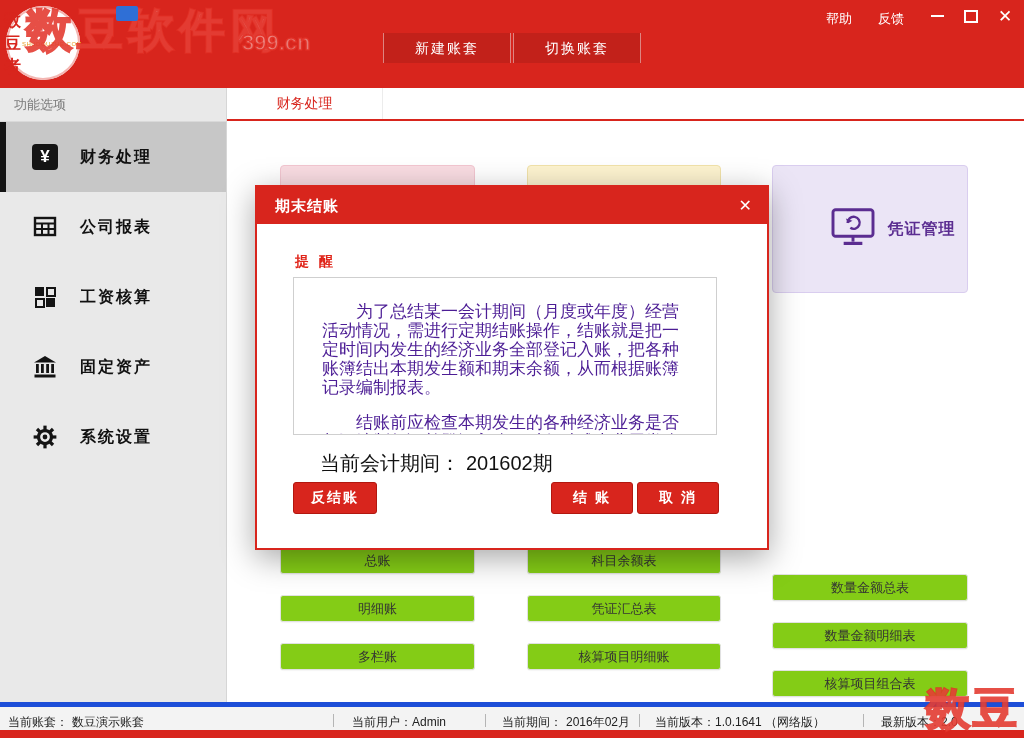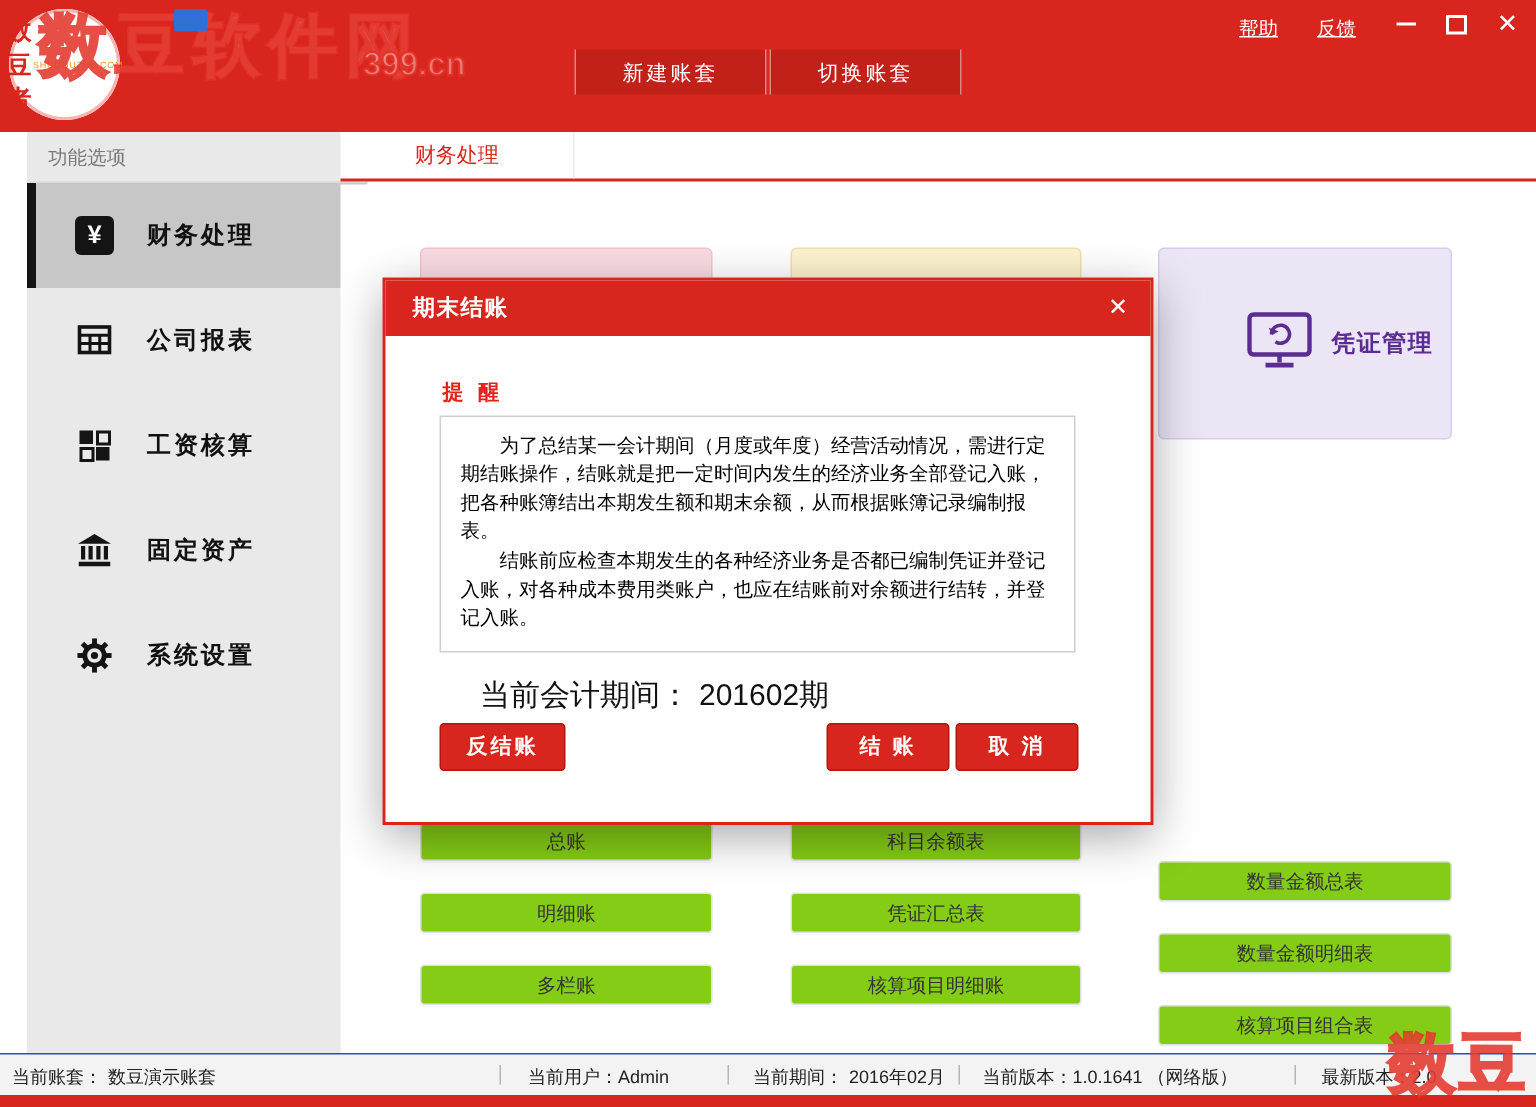--- a/index.html
+++ b/index.html
@@ -15,29 +15,29 @@
           box-shadow:inset 0 0 0 2px #f3b6b2; }
   .logo-title { color:#d8251d; font-size:17px; font-weight:bold; letter-spacing:1px; }
   .logo-sub { color:#e8971d; font-size:6px; margin-top:2px; letter-spacing:.5px; }
   .hdr-btn { position:absolute; top:33px; width:128px; height:30px; line-height:30px; text-align:center;
              color:#fff; font-size:14px; letter-spacing:2px; background:rgba(0,0,0,0.10);
              border-left:1px solid rgba(255,255,255,0.45); border-right:1px solid rgba(255,255,255,0.45);
              box-sizing:border-box; cursor:pointer; }
   .hdr-btn.new { left:383px; }
   .hdr-btn.switch { left:513px; }
   .hdr-links { position:absolute; top:10px; left:826px; display:flex; gap:26px; color:#fff; font-size:13px; }
-  .hdr-links span { cursor:pointer;text-decoration:underline; }
+  .hdr-links span { cursor:pointer; }
   .win-controls { position:absolute; top:6px; right:10px; display:flex; gap:16px; align-items:center; height:20px; }
   .wc { width:18px; height:18px; display:flex; align-items:center; justify-content:center; color:#fff; cursor:pointer; }
   .minbar { display:block; width:13px; height:2px; background:#fff; }
   .maxbox { display:block; width:10px; height:9px; border:2px solid #fff; }
   .wc.close { font-size:17px; font-weight:bold; }
   
   .sidebar { position:absolute; left:0; top:88px; width:227px; height:614px; background:#e9e9e9;
-             border-right:1px solid #d6d6d6; box-sizing:border-box;margin-left:18px; }
+             border-right:1px solid #d6d6d6; box-sizing:border-box; }
   .sb-title { height:33px; line-height:33px; padding-left:14px; font-size:13px; color:#7a7a7a;
               border-bottom:1px solid #d9d9d9; }
   .sb-item { height:70px; display:flex; align-items:center; padding-left:30px; gap:20px; cursor:pointer; }
   .sb-item.active { background:#c7c7c7; border-left:6px solid #141414; padding-left:24px; }
   .sb-icon { width:30px; display:flex; justify-content:center; align-items:center; }
   .icon-yuan { width:26px; height:26px; background:#141414; color:#fff; border-radius:4px;
                font-size:17px; font-weight:bold; display:flex; align-items:center; justify-content:center; }
   .sb-label { font-size:16px; color:#111; letter-spacing:2px; font-weight:600; }
   
   .tabbar { position:absolute; left:227px; top:88px; width:797px; height:33px; background:#fff;
@@ -60,32 +60,32 @@
   
   .dialog { position:absolute; left:255px; top:185px; width:514px; height:365px; background:#fff;
             border:2px solid #d8251d; box-sizing:border-box; box-shadow:0 8px 30px rgba(0,0,0,0.35); z-index:10; }
   .dlg-title { height:37px; background:#d8251d; color:#fff; font-size:15px; font-weight:bold; line-height:37px;
                padding-left:18px; letter-spacing:1px; position:relative; }
   .dlg-close { position:absolute; right:14px; top:0; font-size:16px; font-weight:bold; cursor:pointer; }
   .dlg-reminder { position:absolute; left:38px; top:66px; color:#e02419; font-size:14px; font-weight:bold;
                   letter-spacing:3px; }
   .dlg-box { position:absolute; left:36px; top:90px; width:424px; height:158px; border:1px solid #cfcfcf;
              box-sizing:border-box; padding:8px 12px; overflow:hidden; }
-  .dlg-box p { margin:1px; color:#000000; font-size:13px; line-height:19px; text-indent:2em; }
+  .dlg-box p { margin:16px; color:#4c1d95; font-size:17px; line-height:19px; text-indent:2em; }
   .dlg-period { position:absolute; left:63px; top:263px; font-size:20px; color:#111; }
   .dlg-period .pv { margin-left:6px; }
   .dlg-btn { position:absolute; top:295px; height:32px; background:#d8251d; color:#fff;
              border:1px solid #b2170f; border-radius:3px; font-size:14px; font-weight:bold; letter-spacing:2px;
              cursor:pointer; font-family:inherit; }
   .dlg-btn.reverse { left:36px; width:84px; }
   .dlg-btn.confirm { left:294px; width:82px; }
   .dlg-btn.cancel  { left:380px; width:82px; }
   
   .statusbar { position:absolute; left:0; top:702px; width:1024px; height:28px; background:#f3f3f3;
-               border-top:1px solid #1d4ed8; box-sizing:border-box; font-size:12px; color:#222;padding-left:40px; }
+               border-top:5px solid #1d4ed8; box-sizing:border-box; font-size:12px; color:#222;padding-left:40px; }
   .sbg { position:absolute; top:7px; white-space:nowrap; }
   .sbg .lv { margin-left:4px; }
   .sep { position:absolute; top:7px; width:1px; height:13px; background:#b5b5b5; }
   .g1 { left:8px; }   .s1 { left:333px; }
   .g2 { left:352px; } .s2 { left:485px; }
   .g3 { left:502px; } .s3 { left:639px; }
   .g4 { left:655px; } .s4 { left:863px; }
   .g5 { left:852px;margin-left:29px; }
   .bottomstrip { position:absolute; left:0; top:730px; width:1024px; height:8px; background:#d8251d; }
   

